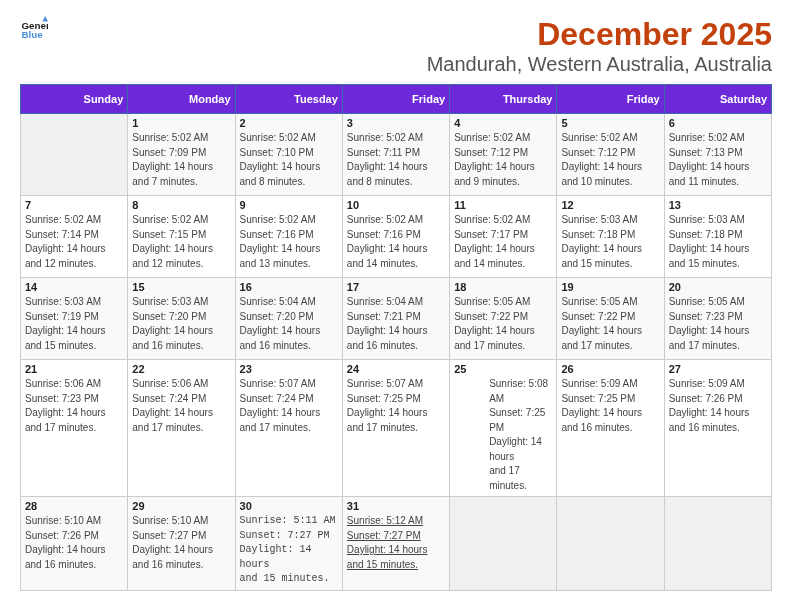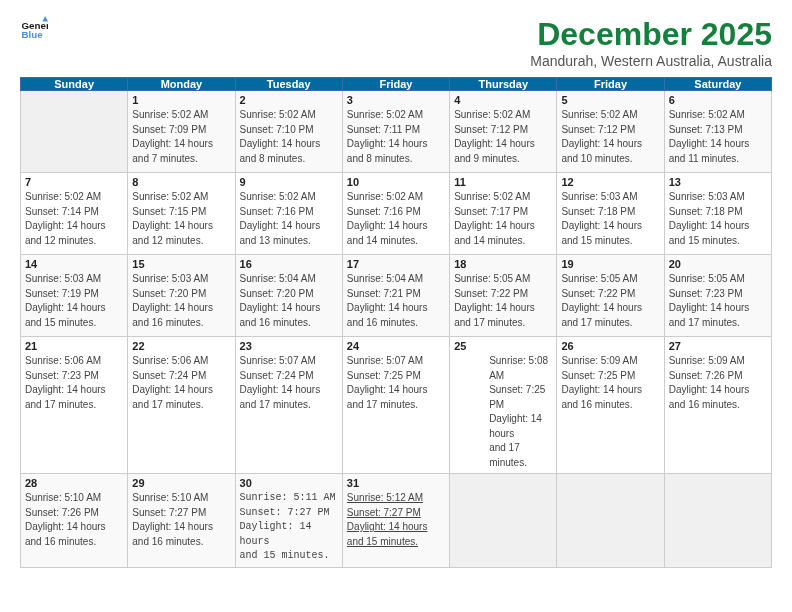--- a/index.html
+++ b/index.html
@@ -30,38 +30,38 @@
     .logo-icon {
       width: 28px;
       height: 28px;
     }
     .title-block {
       text-align: right;
     }
     .month-title {
       font-size: 32px;
       font-weight: bold;
-      color: #15803d;
+      color: #c2410c;
     }
     .location-title {
-      font-size: 14px;
+      font-size: 20px;
       color: #555;
     }
     .calendar-table {
       width: 100%;
       border-collapse: collapse;
       table-layout: fixed;
     }
     .calendar-table th {
-      background: #0369a1;
+      background: #6d28d9;
       color: #fff;
       font-size: 11px;
       font-weight: bold;
-      padding: 0 4px;
-      text-align: center;
+      padding: 8px 4px;
+      text-align: right;
       border: 1px solid #3a6aaa;
     }
     .calendar-table td {
       vertical-align: top;
       border: 1px solid #ccc;
       padding: 3px 4px;
       font-size: 8.5px;
       color: #333;
       height: 82px;
     }

